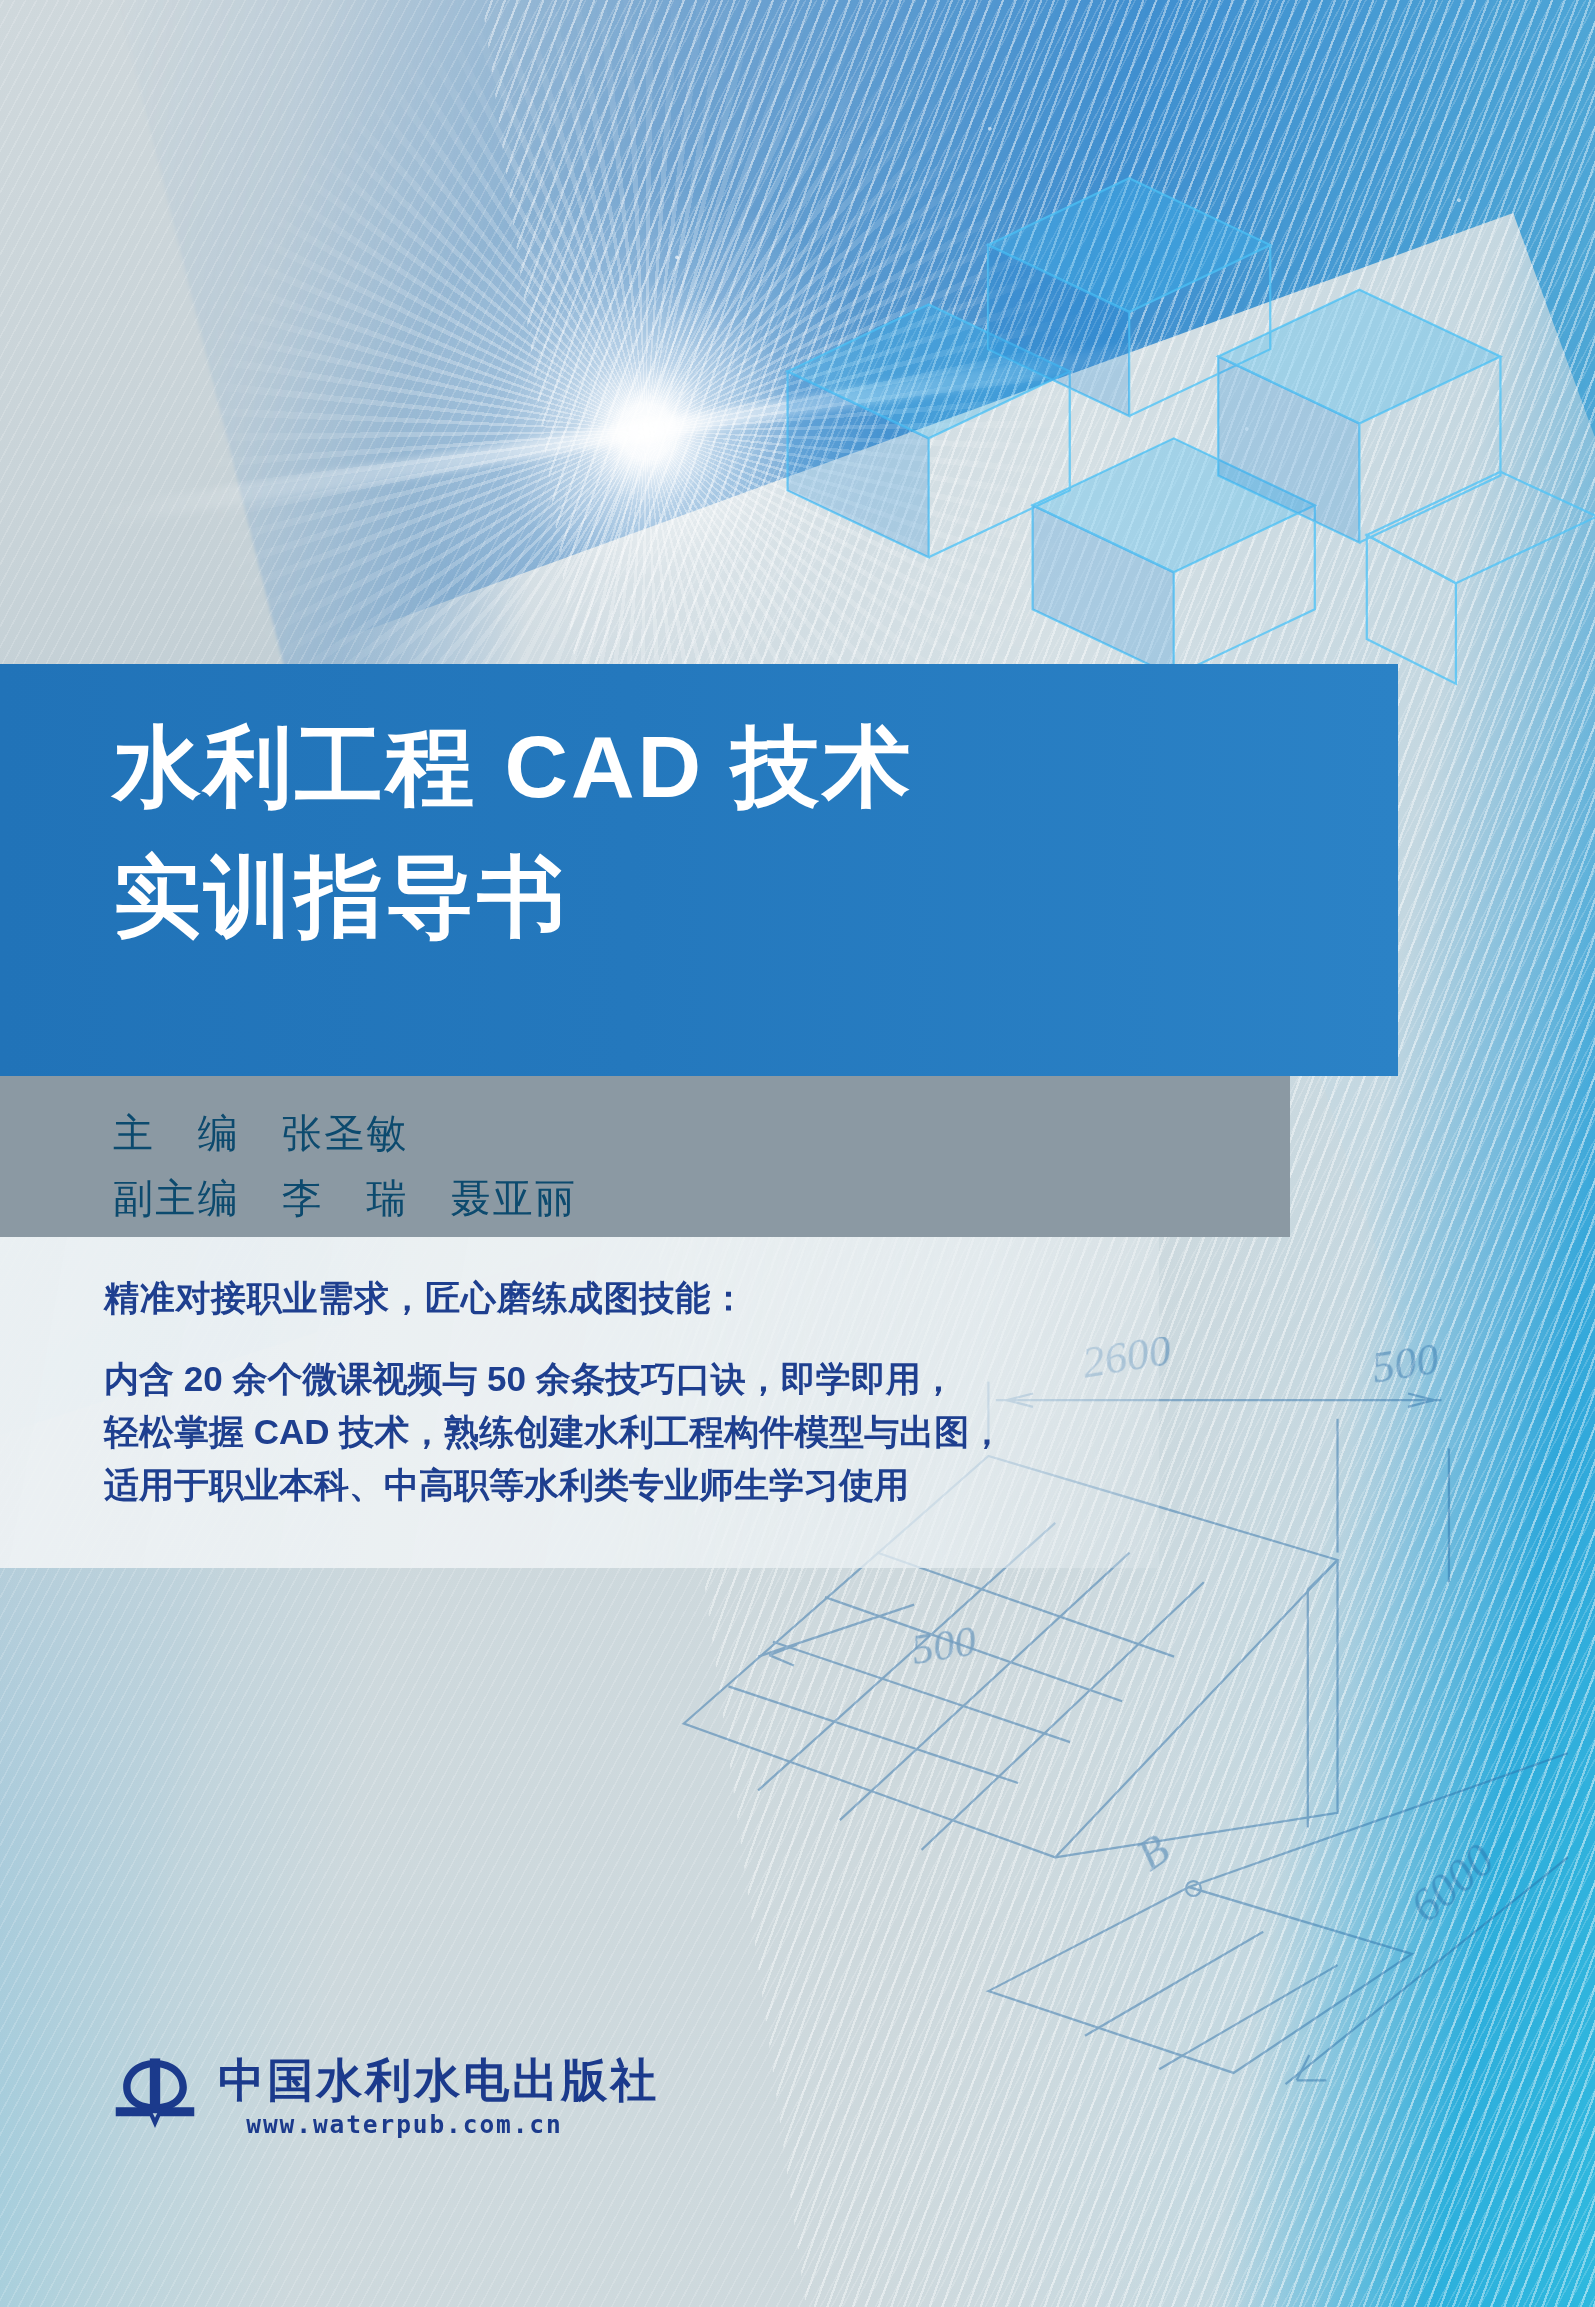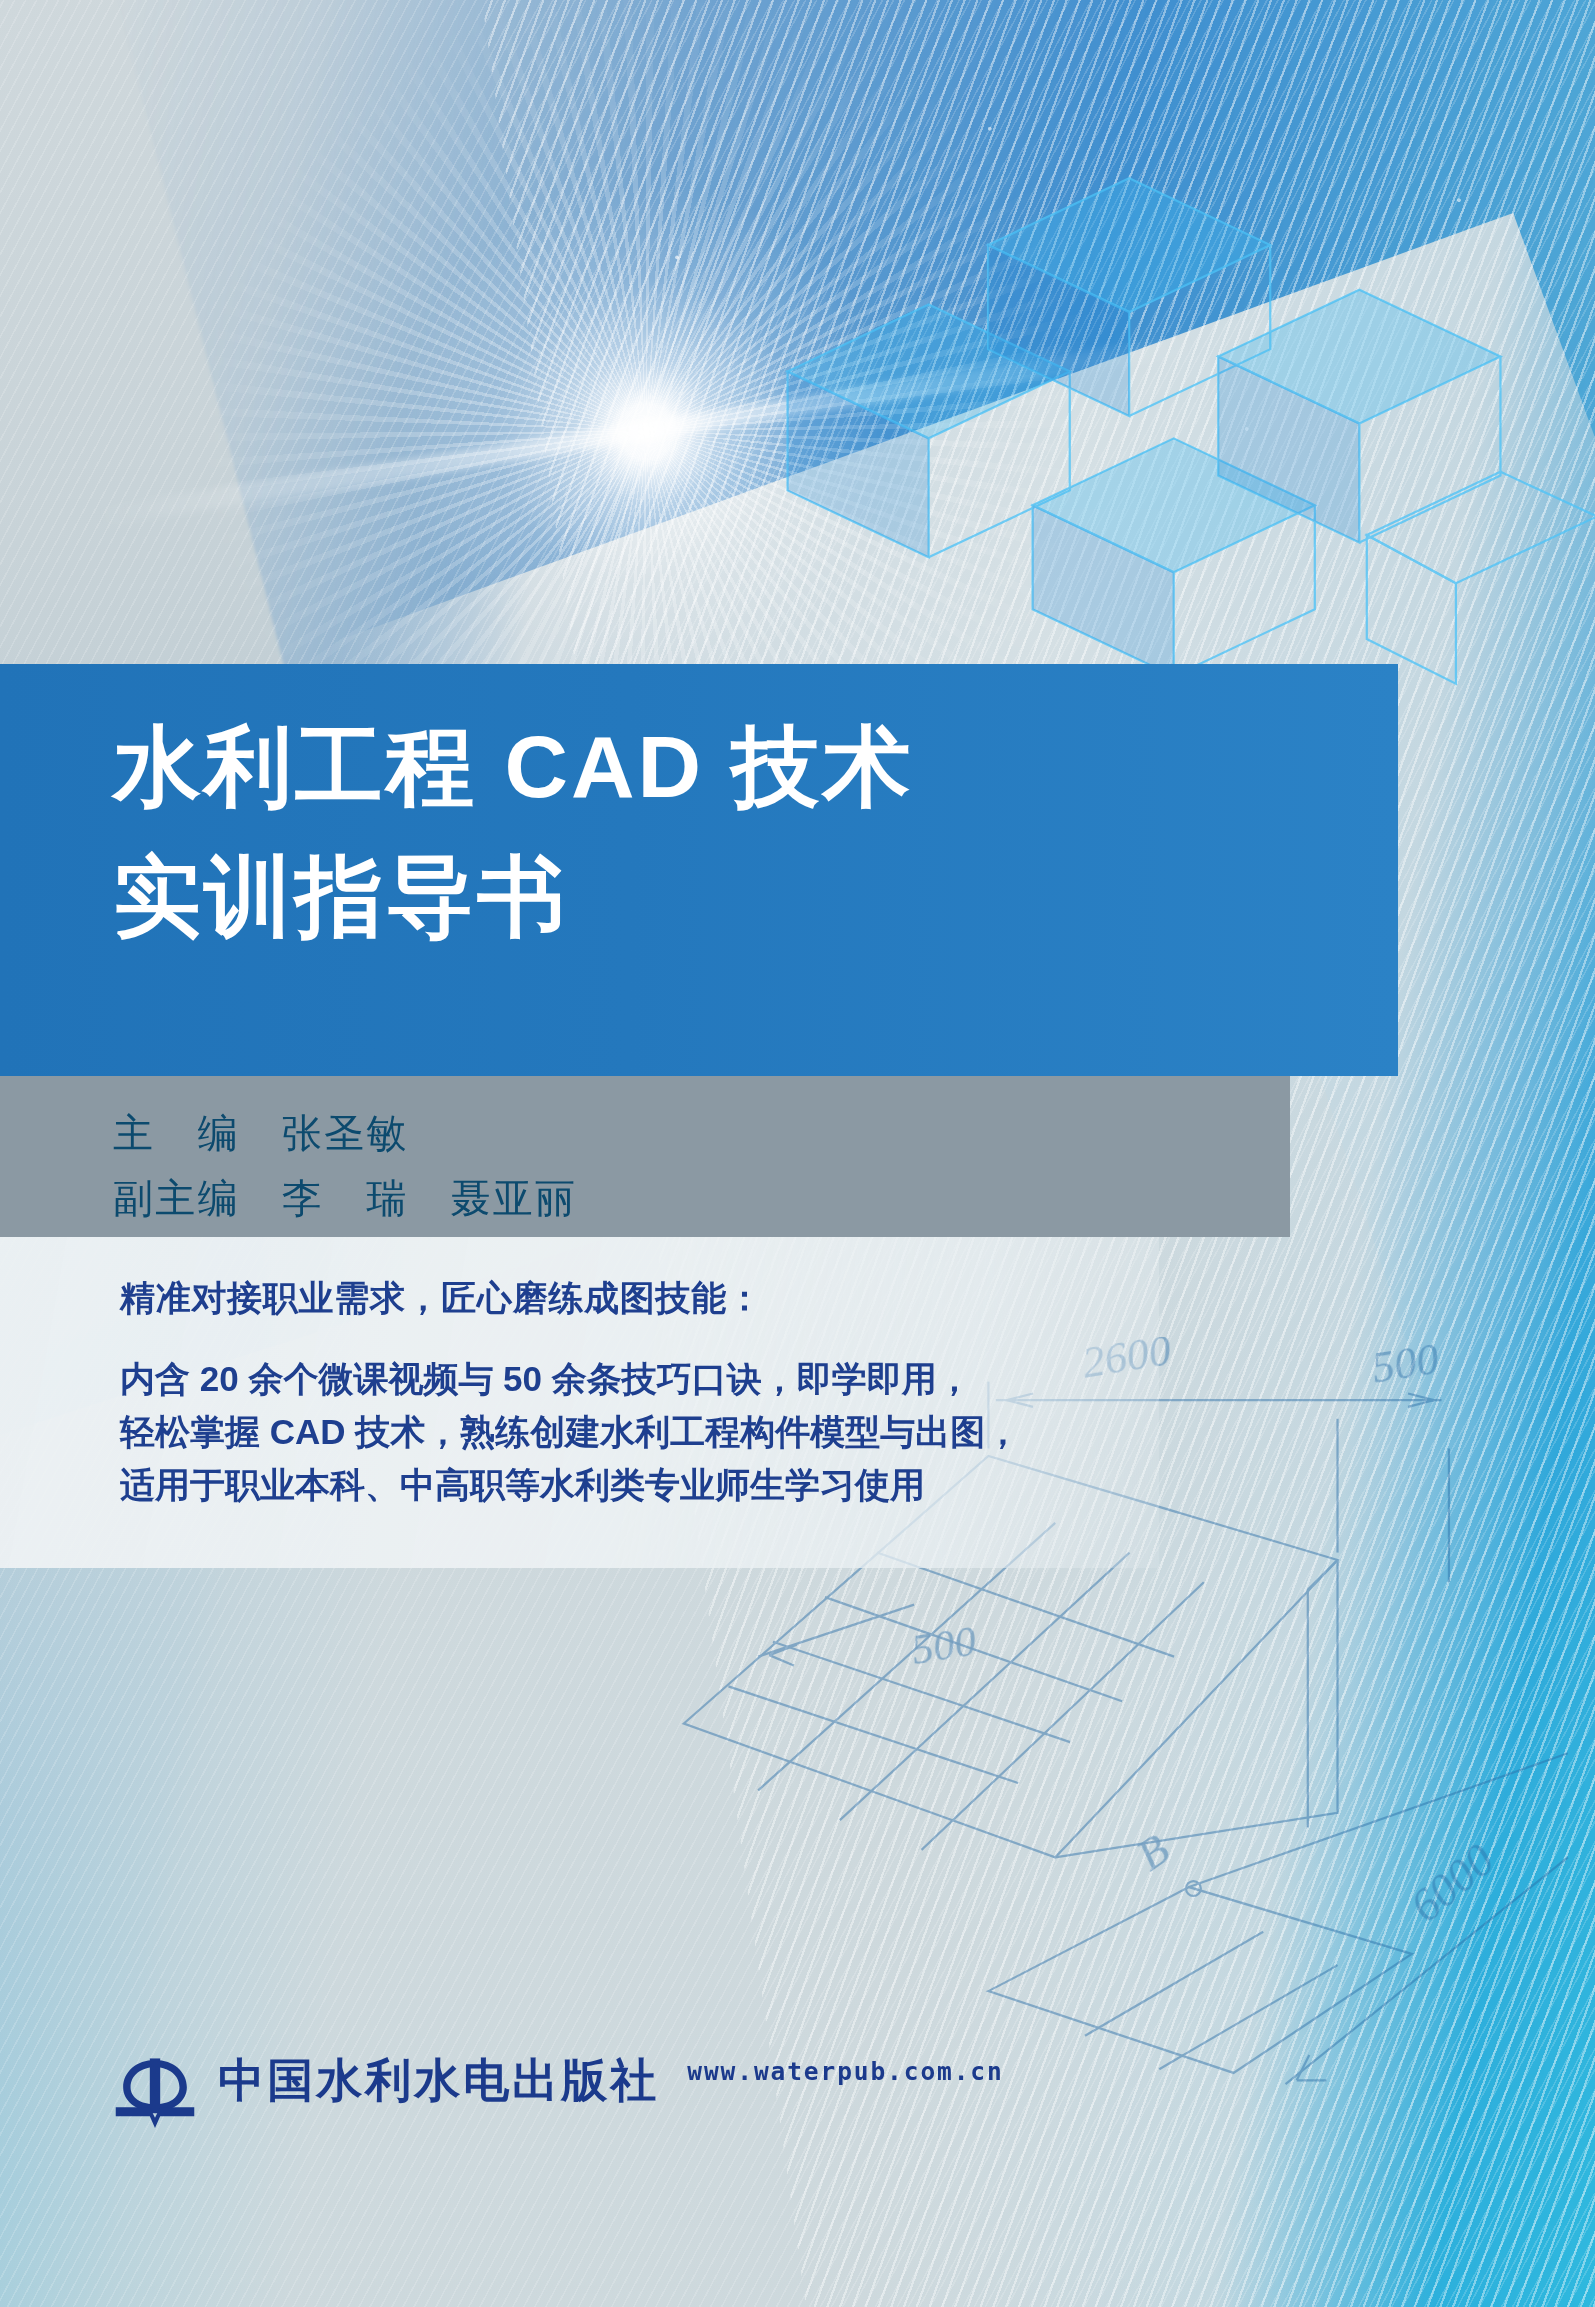--- a/index.html
+++ b/index.html
@@ -160,39 +160,39 @@
   
   .desc-panel{
     position:absolute;left:0;top:1237px;width:1159px;height:331px;
     background:linear-gradient(100deg,
       rgba(238,242,244,.94) 0%,
       rgba(236,241,243,.92) 55%,
       rgba(234,240,243,.72) 82%,
       rgba(232,239,243,.18) 100%);
   }
   .desc{
-    position:absolute;left:120px;top:1275px;width:1040px;
+    position:absolute;left:104px;top:1275px;width:1040px;
     color:#1e3f8f;
   }
   .desc .headline{
     font-size:35px;font-weight:bold;letter-spacing:0.7px;
     margin-bottom:30px;white-space:nowrap;
   }
   .desc .line{
     font-size:35px;line-height:53px;font-weight:bold;white-space:nowrap;
   }
 
   
   .publisher{
     position:absolute;left:111px;top:2054px;
     display:flex;align-items:flex-start;gap:19.3px;
   }
   .pub-logo{width:88px;height:80px;flex:0 0 auto;}
   .pub-logo svg{width:100%;height:100%;}
-  .pub-text{display:flex;flex-direction:row;}
+  .pub-text{display:flex;flex-direction:column;}
   .pub-name{
     color:#1b3a8c;font-size:46px;font-weight:bold;
     font-family:"Liberation Serif","DejaVu Serif",serif;
     letter-spacing:3px;line-height:53px;white-space:nowrap;
   }
   .pub-url{
     color:#1b3a8c;font-size:24.5px;font-weight:bold;letter-spacing:1.9px;
     font-family:"DejaVu Sans Mono","Liberation Mono",monospace;
     margin-top:3px;white-space:nowrap;margin-left:28px;
   }

